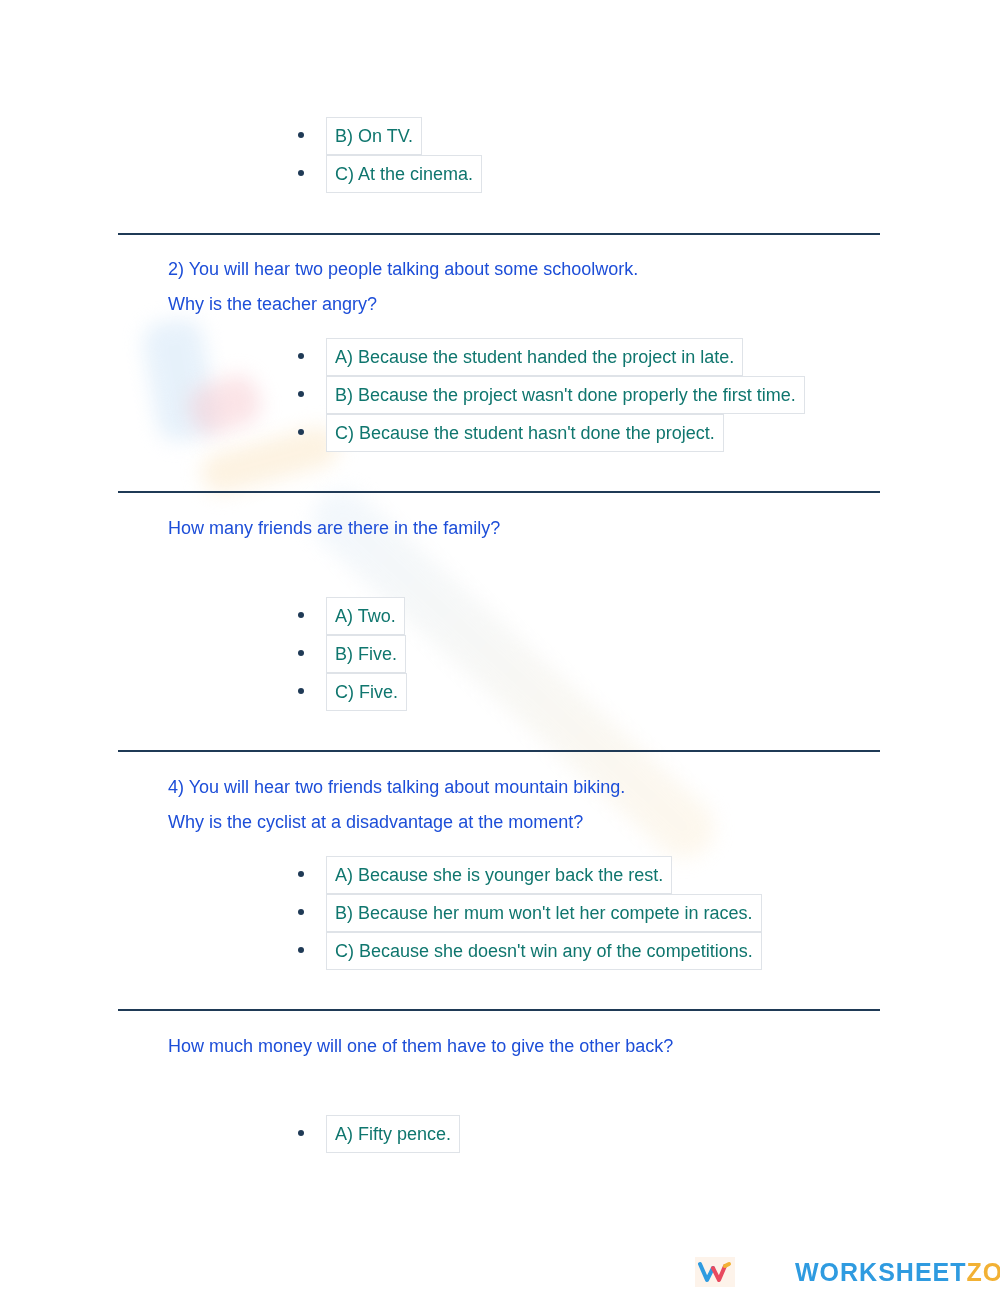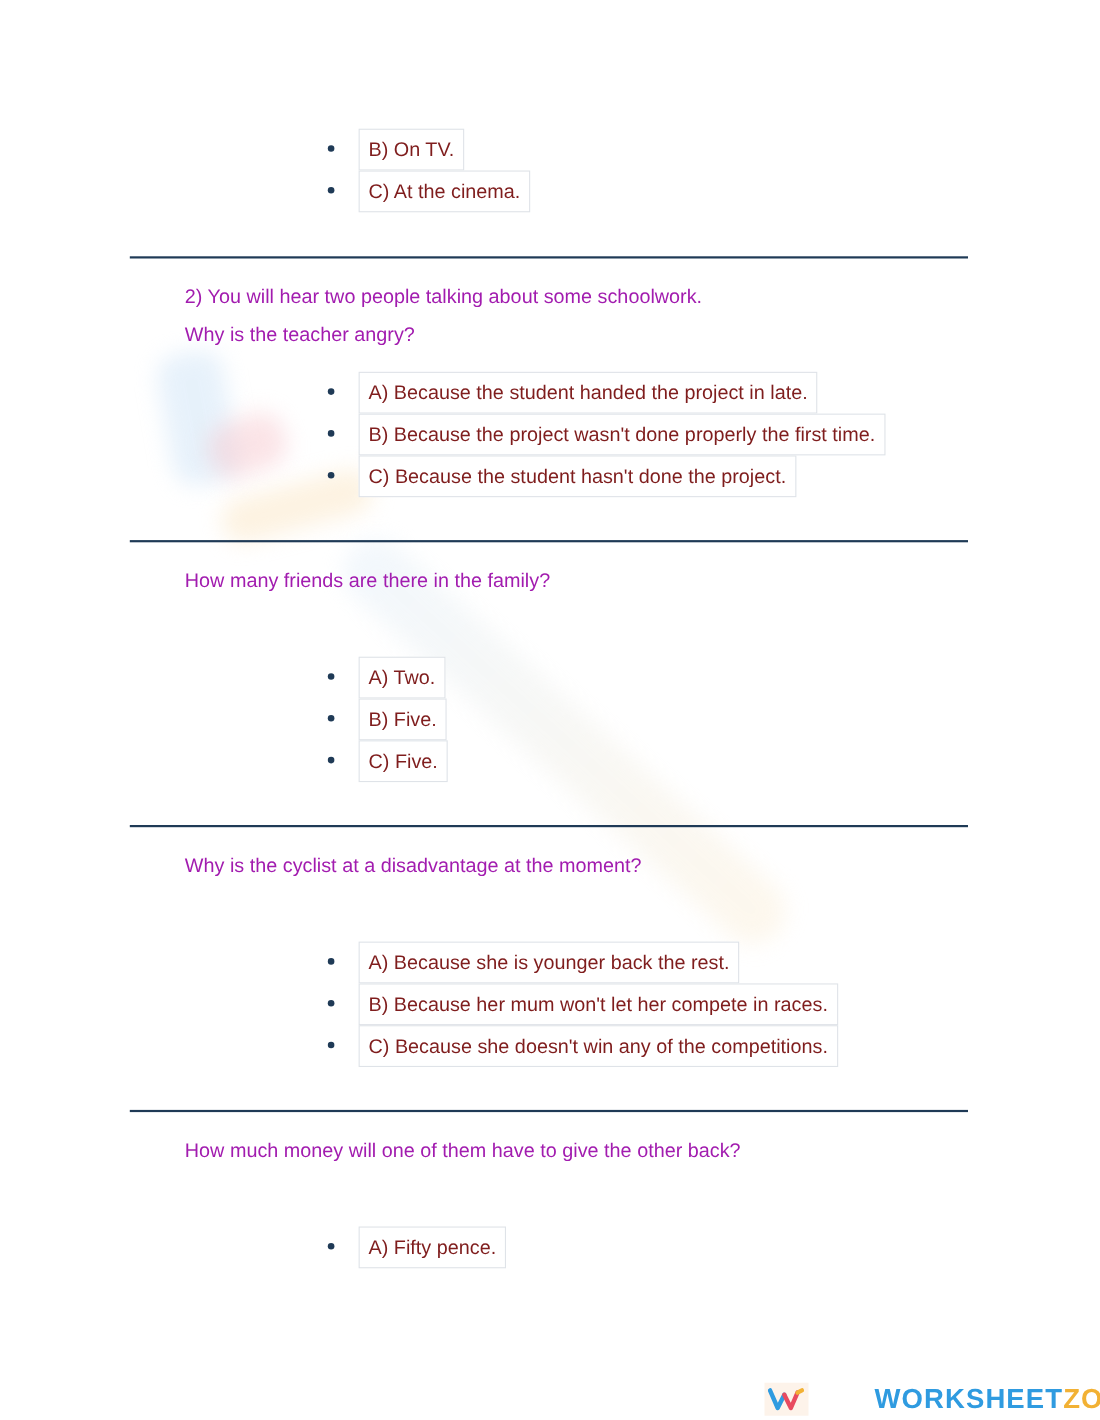--- a/index.html
+++ b/index.html
@@ -49,36 +49,36 @@
     .option-box {
       position: absolute;
       left: 326px;
       top: 0;
       height: 36px;
       line-height: 36px;
       padding: 0 8px;
       border: 1px solid #dfe3e8;
       background: #ffffff;
       font-size: 18px;
-      color: #7f1d1d;
+      color: #0f766e;
       white-space: nowrap;
       cursor: pointer;
     }
     .divider {
       position: absolute;
       left: 118px;
       width: 762px;
       height: 2px;
       background: #1f3a56;
     }
     .question {
       position: absolute;
       left: 168px;
       font-size: 18px;
-      color: #a21caf;
+      color: #1d4ed8;
       white-space: nowrap;
     }
     .question .q-line {
       height: 35px;
       line-height: 35px;
     }
     .brand {
       position: absolute;
       left: 695px;
       top: 1255px;
@@ -160,20 +160,21 @@
   </li>
   <li class="option-row">
     <span class="bullet"></span>
     <span class="option-box">C) Five.</span>
   </li>
 </ul>
 
 <div class="divider" style="top:750px;"></div>
 
 <div class="question" style="top:770px;">
+  <div class="q-line">4) You will hear two friends talking about mountain biking.</div>
   <div class="q-line">Why is the cyclist at a disadvantage at the moment?</div>
 </div>
 <ul class="option-list" style="top:856px;">
   <li class="option-row">
     <span class="bullet"></span>
     <span class="option-box">A) Because she is younger back the rest.</span>
   </li>
   <li class="option-row">
     <span class="bullet"></span>
     <span class="option-box">B) Because her mum won't let her compete in races.</span>

